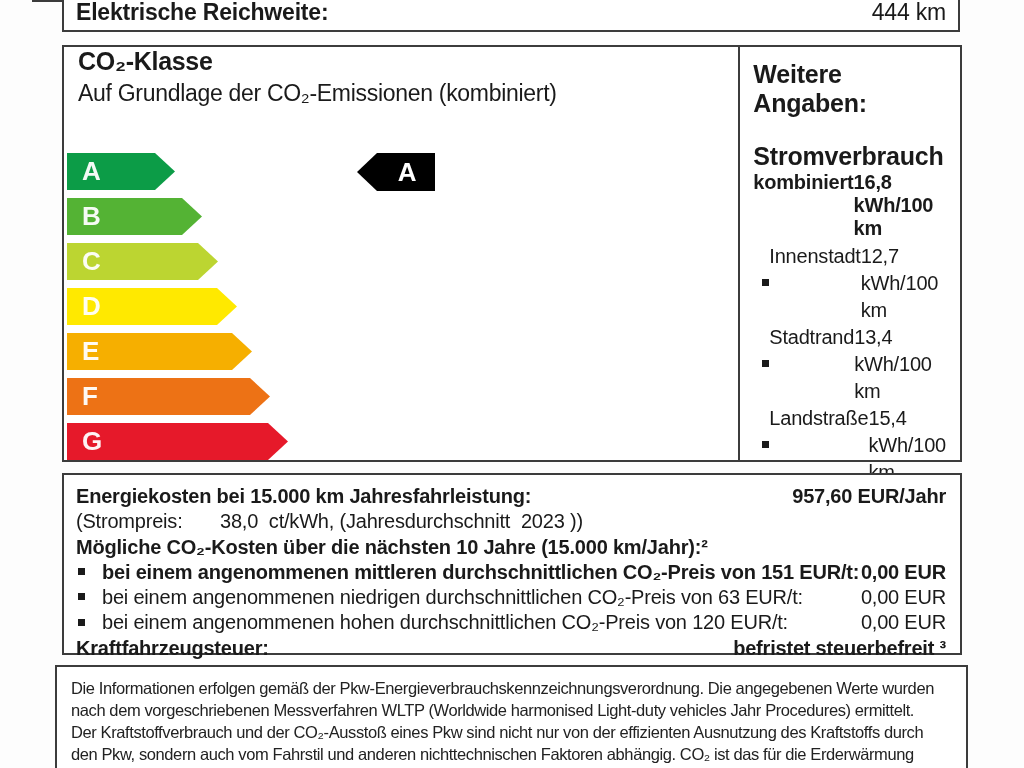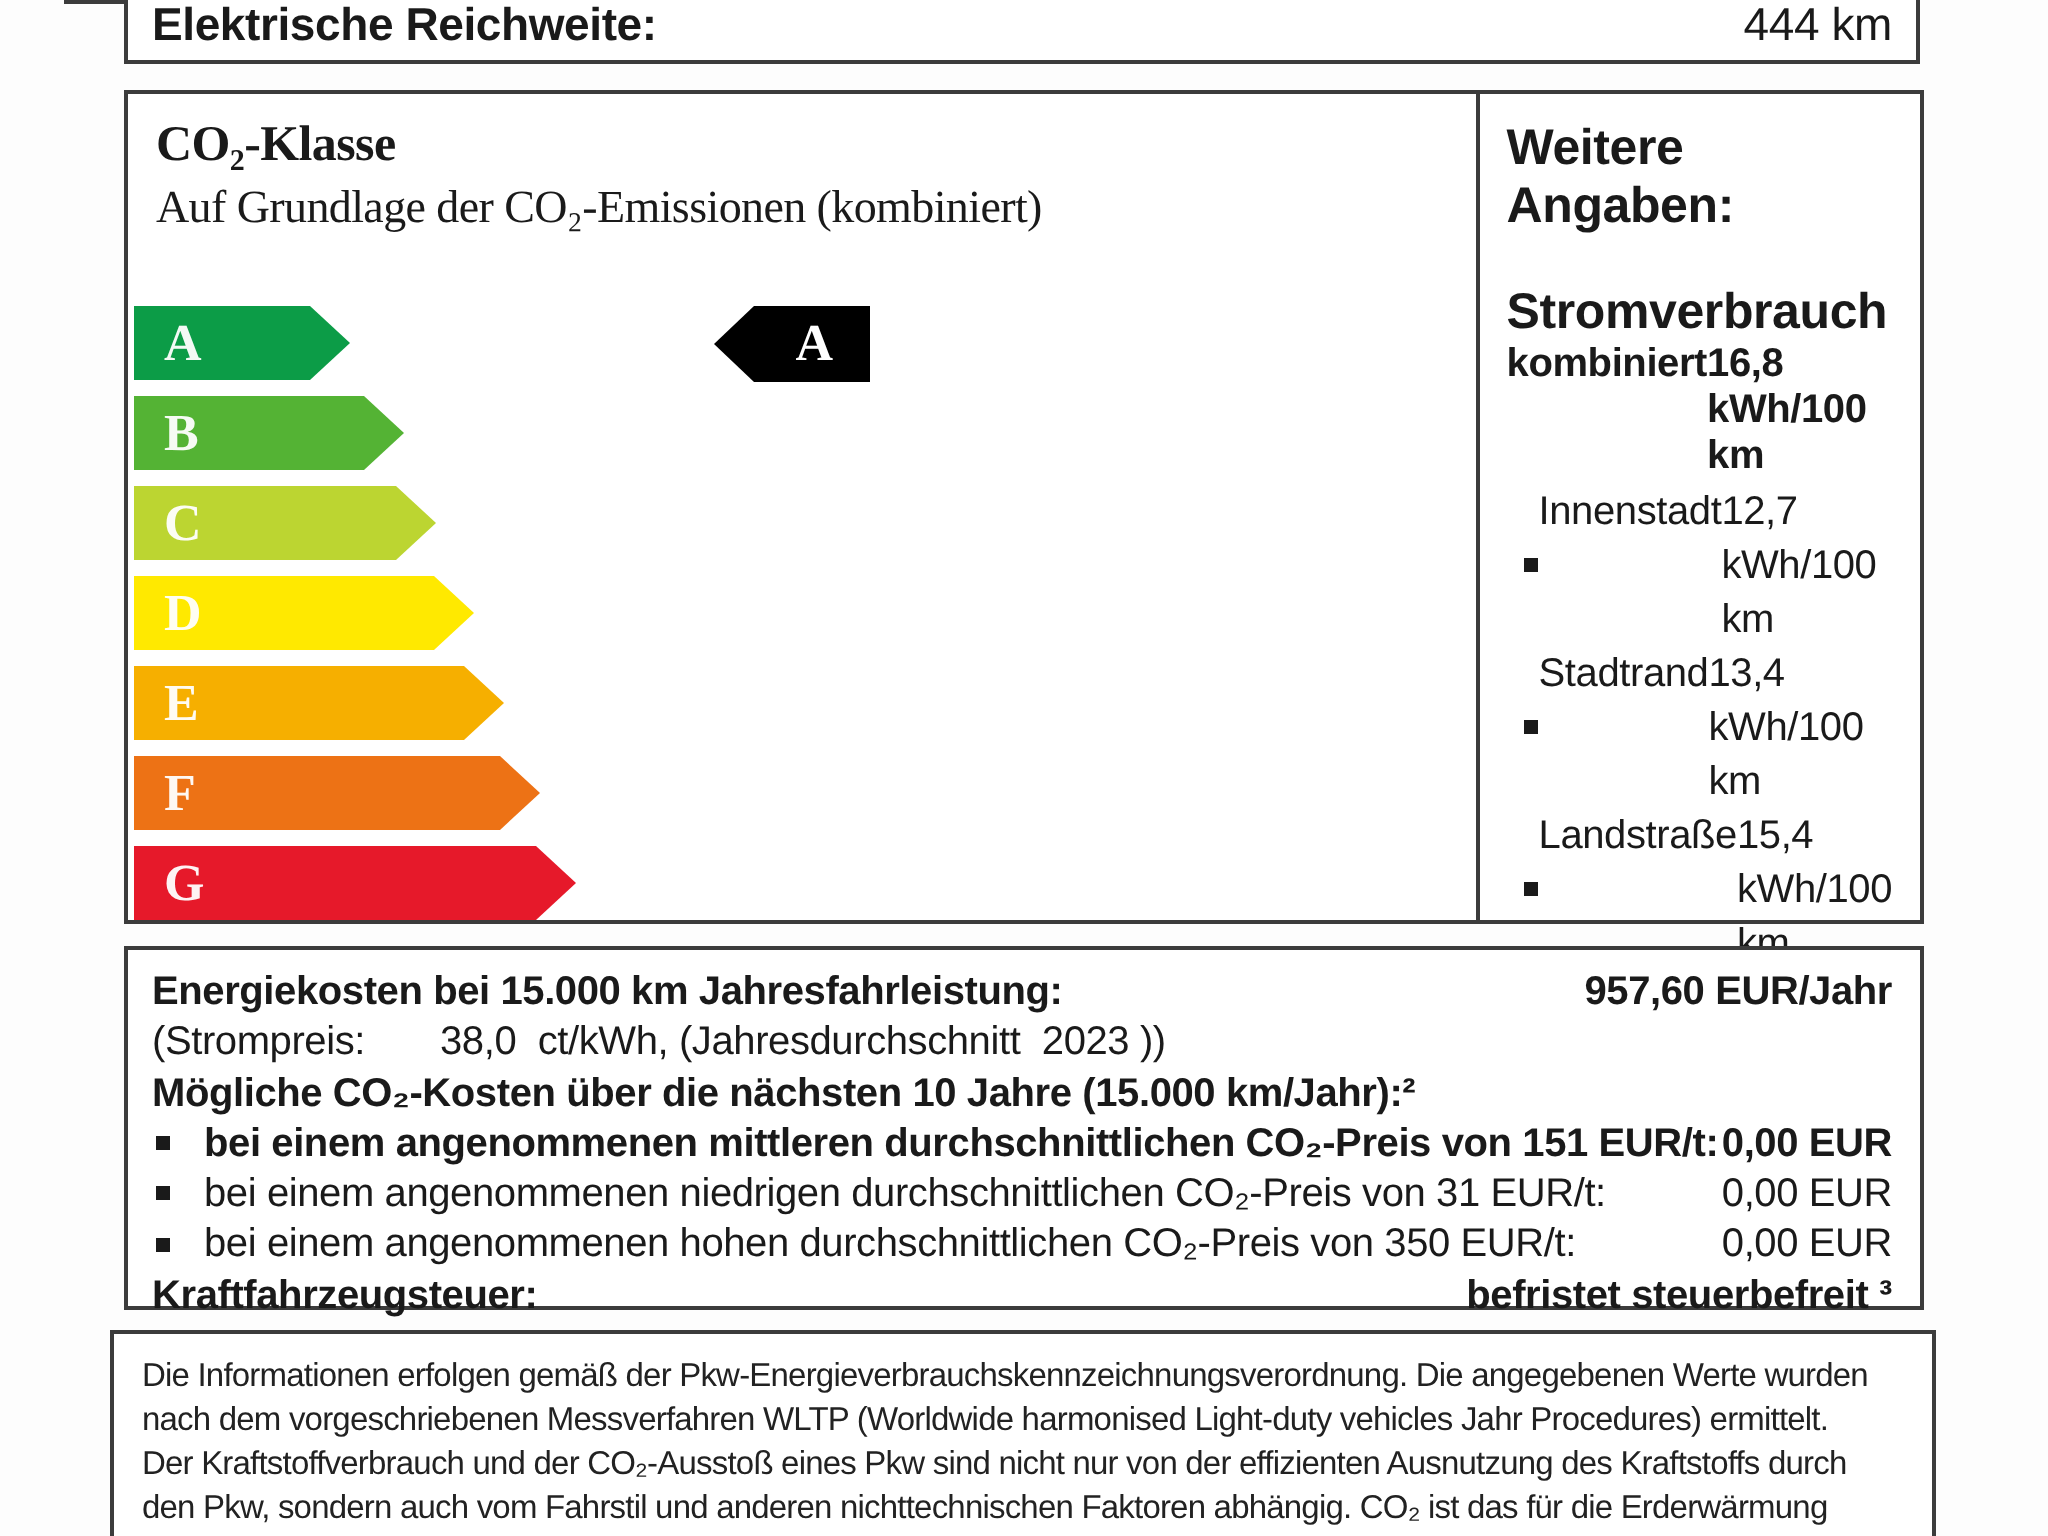--- a/index.html
+++ b/index.html
@@ -11,21 +11,21 @@
   #frag-line { position:absolute; left:32px; top:0; width:93px; height:2px; background:#3c3c3c; }
   #frag-g { position:absolute; left:897px; top:0; width:26px; height:8px; overflow:hidden; }
   #frag-g span { display:block; margin-top:-17px; font-size:22px; }
   #range-box { left:62px; top:-14px; width:898px; height:46px; display:flex;
     align-items:flex-end; justify-content:space-between; padding:0 12px 4px 12px; }
   #range-box .lbl { font-weight:bold; font-size:23px; }
   #range-box .val { font-size:23px; }
 
   
   #co2-box { left:62px; top:45px; width:900px; height:417px; display:flex; }
-  #co2-left { width:700px; border-right:2px solid #3c3c3c; position:relative; padding:12px 14px;font-family:Liberation Serif, serif; }
+  #co2-left { width:700px; border-right:2px solid #3c3c3c; position:relative; padding:0 14px; }
   #co2-title { font-weight:bold; font-size:25px; letter-spacing:-0.3px; }
   #co2-sub { font-size:23px; margin-top:4px; letter-spacing:-0.3px; }
   .arrow { position:absolute; left:3px; height:37px; line-height:37px;
     color:rgba(255,255,255,0.95); font-weight:bold; font-size:26px; padding-left:15px;
     clip-path:polygon(0 0, calc(100% - 20px) 0, 100% 50%, calc(100% - 20px) 100%, 0 100%); }
   #rating-marker { position:absolute; left:293px; width:78px; height:38px; background:#000;
     color:#fff; font-weight:bold; font-size:26px; line-height:38px; text-align:center;
     padding-left:22px; clip-path:polygon(20px 0, 100% 0, 100% 100%, 20px 100%, 0 50%); }
 
   
@@ -126,26 +126,26 @@
   <div class="crow b">
     <span>Mögliche CO₂-Kosten über die nächsten 10 Jahre (15.000 km/Jahr):²</span>
   </div>
   <div class="crow b">
     <span class="sq"></span>
     <span class="sl">bei einem angenommenen mittleren durchschnittlichen CO₂-Preis von 151  EUR/t:</span>
     <span>0,00 EUR</span>
   </div>
   <div class="crow">
     <span class="sq"></span>
-    <span class="sl">bei einem angenommenen niedrigen durchschnittlichen CO₂-Preis von  31  EUR/t:</span>
+    <span class="sl">bei einem angenommenen niedrigen durchschnittlichen CO₂-Preis von  63  EUR/t:</span>
     <span>0,00 EUR</span>
   </div>
   <div class="crow">
     <span class="sq"></span>
-    <span class="sl">bei einem angenommenen hohen durchschnittlichen CO₂-Preis von  350  EUR/t:</span>
+    <span class="sl">bei einem angenommenen hohen durchschnittlichen CO₂-Preis von  120  EUR/t:</span>
     <span>0,00 EUR</span>
   </div>
   <div class="crow b">
     <span>Kraftfahrzeugsteuer:</span>
     <span>befristet steuerbefreit ³</span>
   </div>
 </div>
 
 <div class="box" id="footer-box">
   <div class="fl">Die Informationen erfolgen gemäß der Pkw-Energieverbrauchskennzeichnungsverordnung. Die angegebenen Werte wurden</div>

